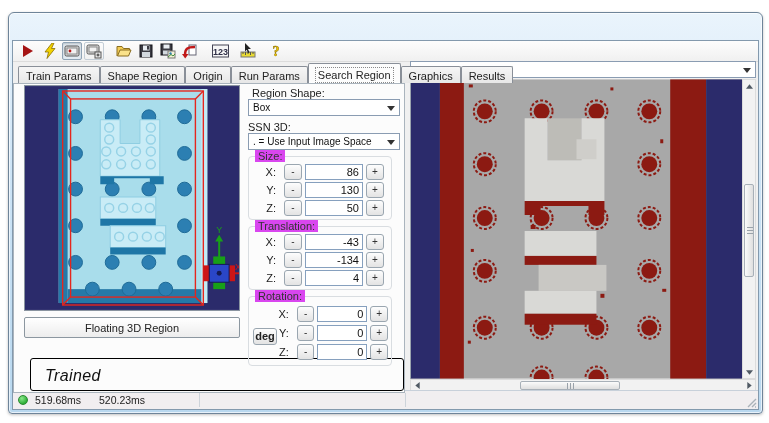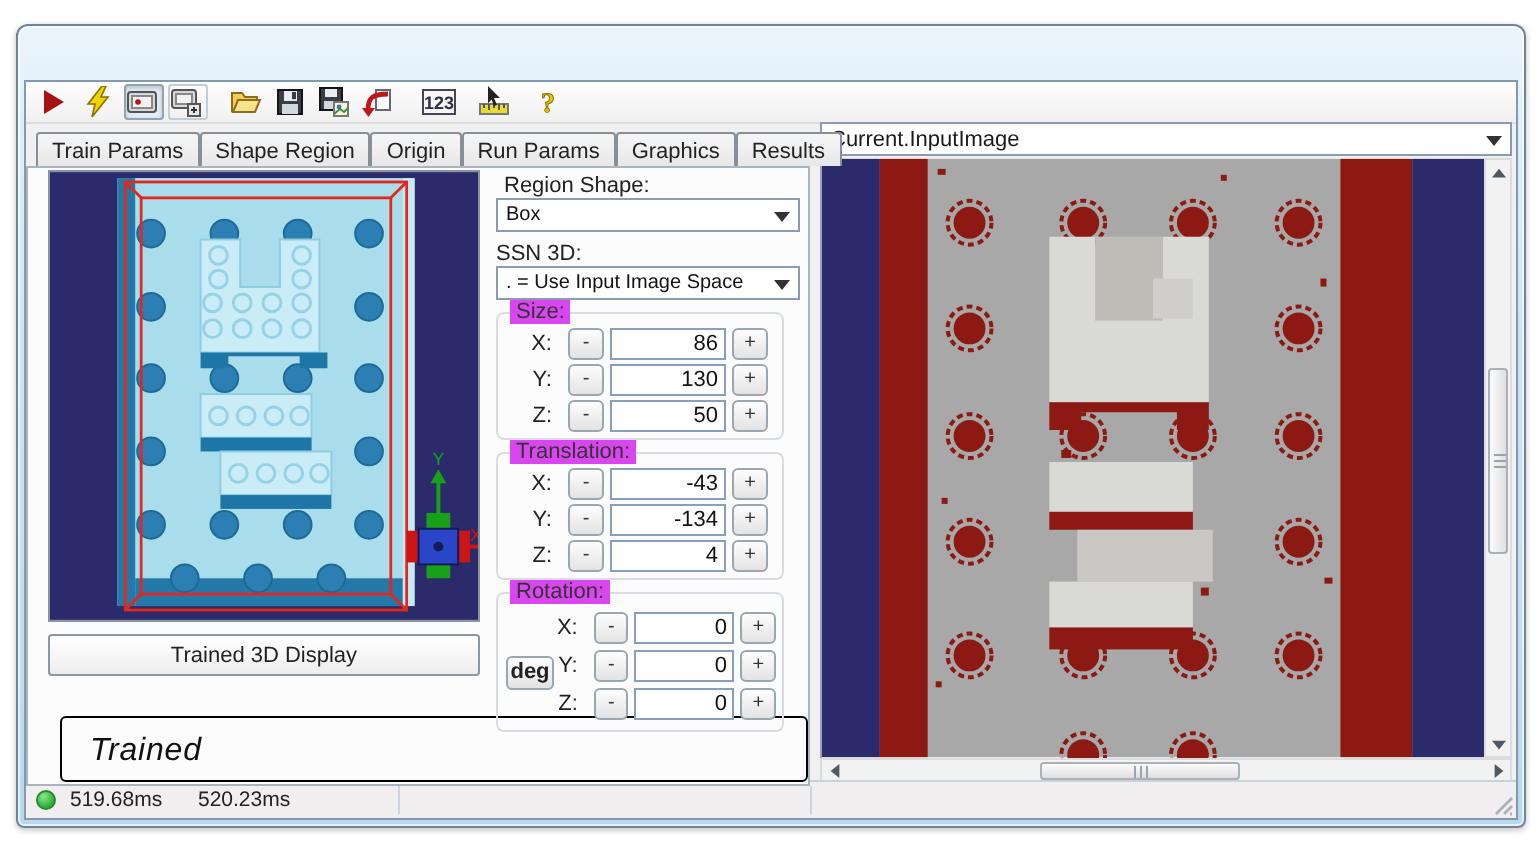--- a/index.html
+++ b/index.html
@@ -18,21 +18,21 @@
   .wbtn{height:17px;border-radius:3px;border:1px solid #93a8bd;display:flex;align-items:center;justify-content:center;
         background:linear-gradient(#fdfeff,#dcebf7 45%,#c3d9ec);box-shadow:inset 0 0 0 1px rgba(255,255,255,.7);cursor:default;}
   .wbtn.min{width:35px;} .wbtn.max{width:27px;}
   .wbtn.close{width:38px;border-color:#8d2f1f;background:linear-gradient(#f2b5a4,#da6a50 45%,#b5402b);}
 
   .client{position:absolute;left:3px;top:27px;right:3px;bottom:3px;background:#f0f0f0;border:1px solid #8399ad;}
 
   
   .toolbar{position:absolute;left:0;top:0;right:0;height:21px;background:linear-gradient(#fdfdfd,#f0f0f0);
            border-bottom:1px solid #dcdcdc;display:flex;align-items:center;padding-left:5px;}
-  .tbtn{width:20px;height:18px;display:flex;align-items:center;margin-right:2px;border:1px solid transparent;border-radius:2px;}
+  .tbtn{width:20px;height:18px;display:flex;align-items:center;justify-content:center;margin-right:2px;border:1px solid transparent;border-radius:2px;}
   .tbtn.pressed{border:1px solid #8fa3b5;background:#e3ecf3;box-shadow:inset 0 1px 2px rgba(0,0,0,.18);}
   .tbtn.framed{border:1px solid #c3cdd6;}
   .gap8{margin-left:8px;} .gap6{margin-left:6px;}
 
   
   .tabstrip{position:absolute;left:5px;top:22px;right:0;height:20px;display:flex;align-items:flex-end;}
   .tab{height:17px;padding:2px 7px 0 7px;margin-right:0;background:linear-gradient(#f6f6f6,#e7e7e7);
        border:1px solid #898f98;border-bottom:none;border-radius:2px 2px 0 0;font-size:11px;color:#222;
        display:flex;align-items:center;position:relative;z-index:1;}
   .tab.active{height:20px;background:#fcfcfc;z-index:3;box-shadow:0 -1px 0 rgba(255,255,255,.8) inset;}
@@ -180,20 +180,23 @@
           <span class="tab-label">Train Params</span>
         </div>
       <div class="tab">
           <span class="tab-label">Shape Region</span>
         </div>
       <div class="tab">
           <span class="tab-label">Origin</span>
         </div>
       <div class="tab">
           <span class="tab-label">Run Params</span>
+        </div>
+      <div class="tab active">
+          <span class="tab-label">Search Region</span>
         </div>
       <div class="tab">
           <span class="tab-label">Graphics</span>
         </div>
       <div class="tab">
           <span class="tab-label">Results</span>
         </div>
     </div>
 
     <div class="tabpage">
@@ -277,21 +280,21 @@
           <rect x="180" y="181" width="7" height="16" fill="#cc1616"></rect>
           <rect x="205" y="181" width="7" height="16" fill="#cc1616"></rect>
           <rect x="186" y="180" width="20" height="18" fill="#2a46c8" stroke="#141a55"></rect>
           <circle cx="196" cy="189" r="2.5" fill="#141a55"></circle>
           <line x1="212" y1="189" x2="222" y2="189" stroke="#cc1616" stroke-width="2"></line>
           <text x="212" y="186" font-size="9" fill="#cc1616" font-family="Liberation Sans,sans-serif">X</text>
         </g>
       </svg>
 
       <div class="floating-btn">
-        <span>Trained 3D Display</span>
+        <span>Floating 3D Region</span>
       </div>
 
       <div class="trained-panel">
         <span class="trained-text">Trained</span>
       </div>
 
       <span class="flabel" style="left:238px;top:3px;">Region Shape:</span>
       <div class="combo" style="left:234px;top:15px;width:152px;">
         <span>Box</span>
         <svg class="arr" width="8" height="5" viewBox="0 0 8 5">

